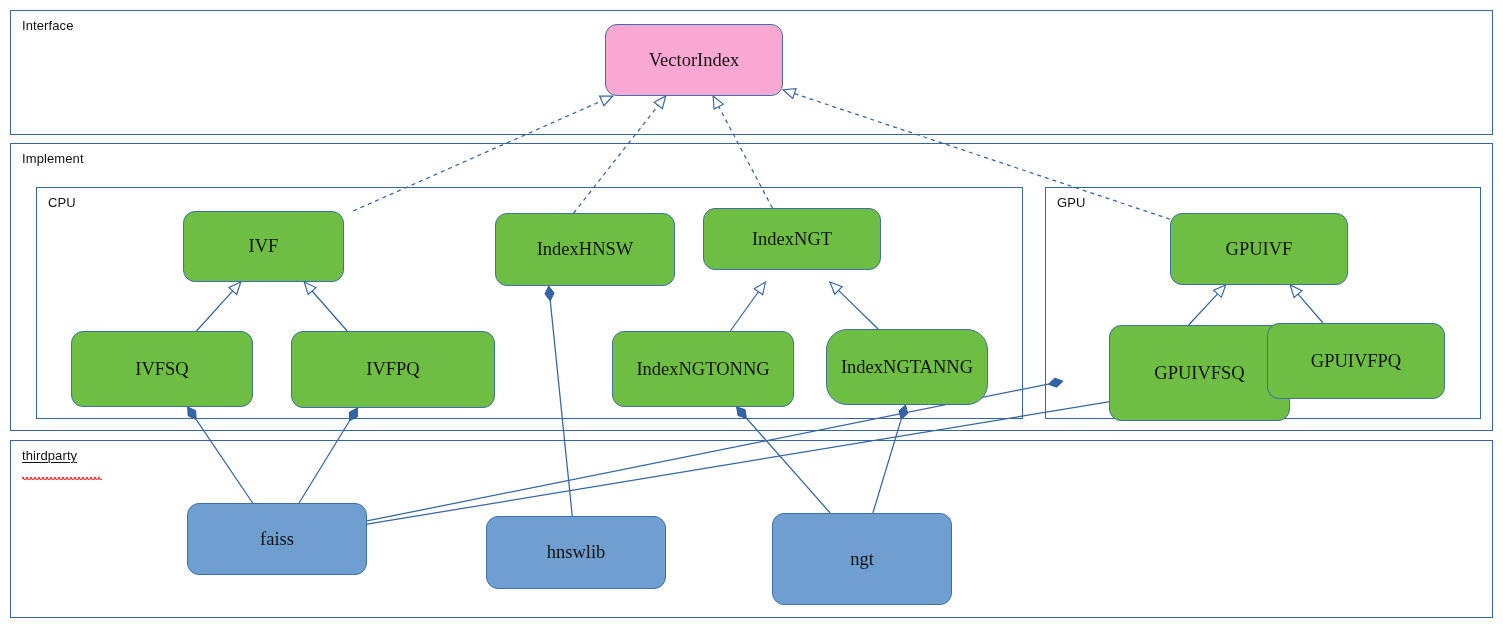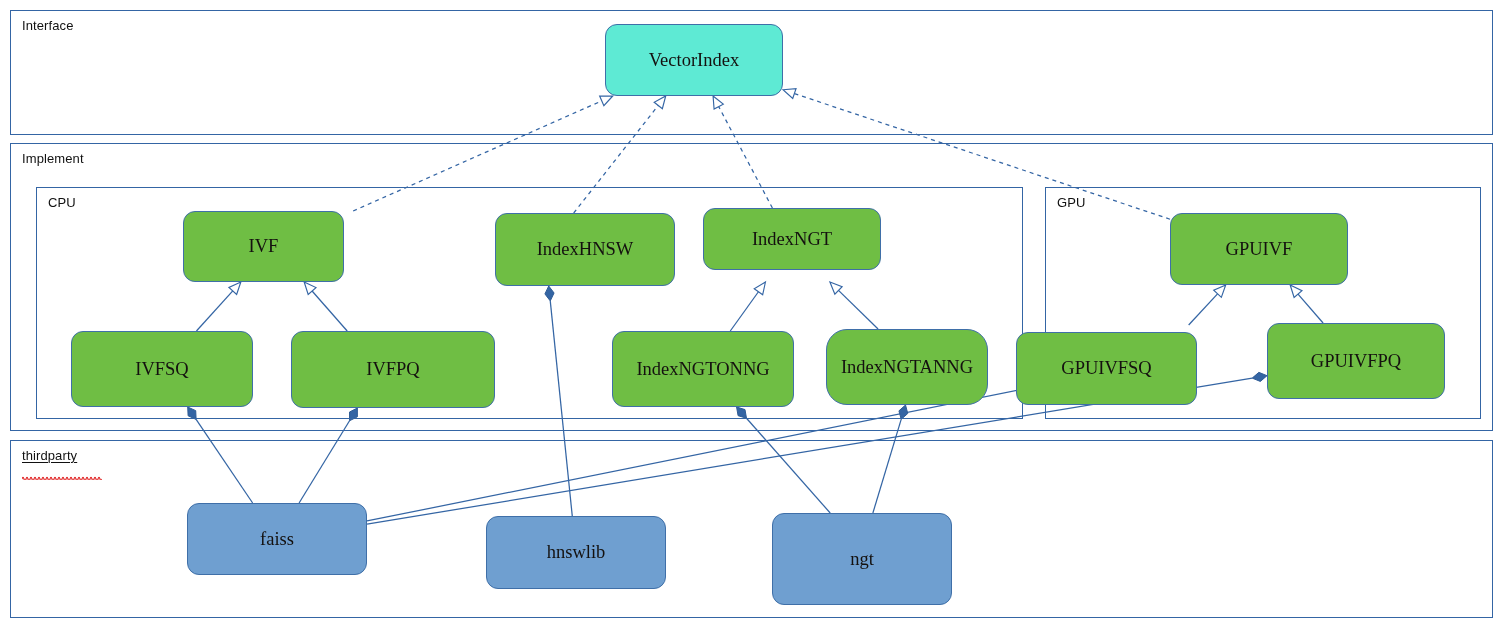--- a/index.html
+++ b/index.html
@@ -52,21 +52,21 @@
     display: flex;
     align-items: center;
     justify-content: center;
     font-family: "Liberation Serif", serif;
     font-size: 18.5px;
     color: #14110f;
     text-align: center;
     line-height: 1.1;
     user-select: none;
   }
-  .node.interface  { background: #5eead4; text-align: right; }
+  .node.interface  { background: #f9a8d4; text-align: right; }
   .node.impl       { background: #6fbe44; }
   .node.thirdparty { background: #6f9fd0; }
 
   svg.links {
     position: absolute;
     left: 0; top: 0;
     width: 1503px;
     height: 628px;
     pointer-events: none;
     overflow: visible;
@@ -182,21 +182,21 @@
       </div>
       <div class="node impl" style="left: 612px; top: 331px; width: 182px; height: 76px;">
         <span>IndexNGTONNG</span>
       </div>
       <div class="node impl" style="left: 826px; top: 329px; width: 162px; height: 76px; border-radius: 21px;">
         <span>IndexNGTANNG</span>
       </div>
       <div class="node impl" style="left: 1170px; top: 213px; width: 178px; height: 72px;">
         <span>GPUIVF</span>
       </div>
-      <div class="node impl" style="left: 1016px; top: 325px; width: 181px; height: 73px; margin-top: 7px;">
+      <div class="node impl" style="left: 1109px; top: 325px; width: 181px; height: 96px;">
         <span>GPUIVFSQ</span>
       </div>
       <div class="node impl" style="left: 1267px; top: 323px; width: 178px; height: 76px;">
         <span>GPUIVFPQ</span>
       </div>
       <div class="node thirdparty" style="left: 187px; top: 503px; width: 180px; height: 72px;">
         <span>faiss</span>
       </div>
       <div class="node thirdparty" style="left: 486px; top: 516px; width: 180px; height: 73px;">
         <span>hnswlib</span>

